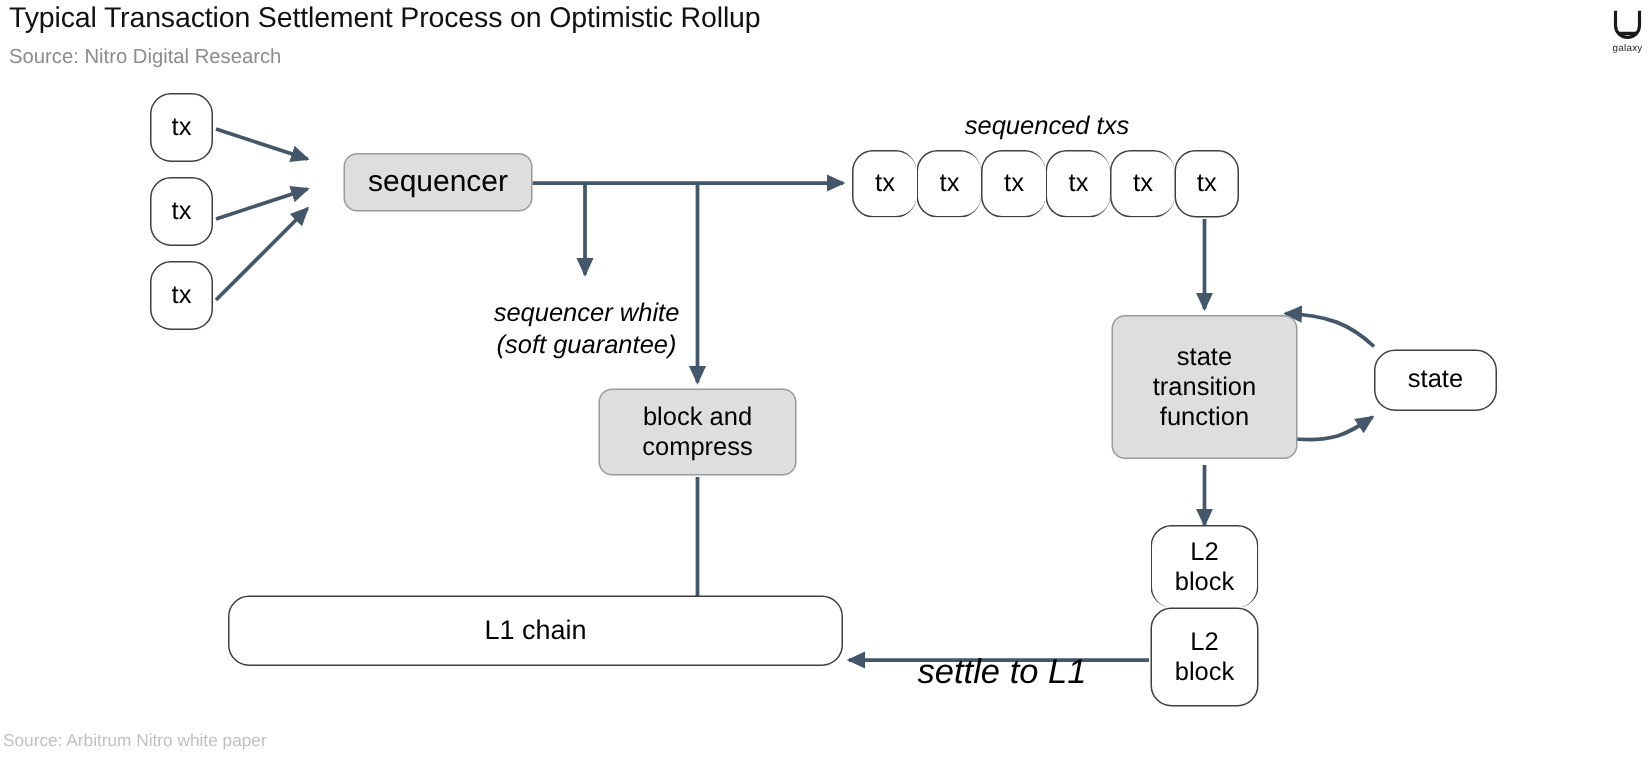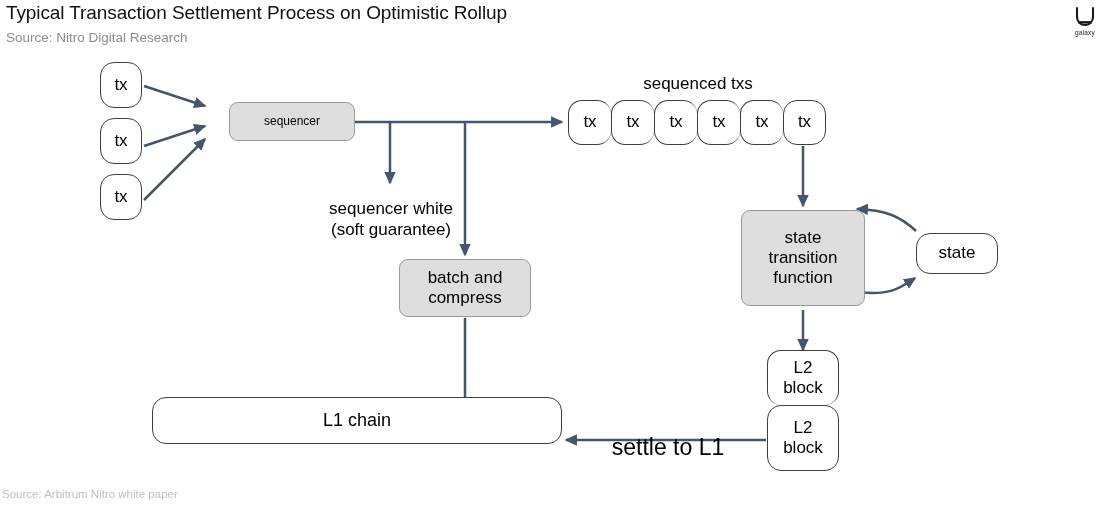--- a/index.html
+++ b/index.html
@@ -102,20 +102,21 @@
   .box-round {
     background: #dedede;
     border: 1.4px solid #9a9a9a;
     border-radius: 9px;
   }
   .lbl {
     position: absolute;
     text-align: center;
     line-height: 1.22;
     white-space: pre-line;
+    font-style: italic;
   }
 
   .tx-in  { width: 42px; height: 46px; font-size: 17px; }
   .seqcell{ width: 43px; height: 45px; font-size: 17px; border-right-width: 0; }
   .seqcell.last { border-right-width: 1.6px; }
 </style>
 </head>
 <body>
 
 <div id="header-title">Typical Transaction Settlement Process on Optimistic Rollup</div>
@@ -167,21 +168,21 @@
   <div class="node box-plain tx-in" style="left:100px; top:62px;">
     <span>tx</span>
   </div>
   <div class="node box-plain tx-in" style="left:100px; top:118px;">
     <span>tx</span>
   </div>
   <div class="node box-plain tx-in" style="left:100px; top:174px;">
     <span>tx</span>
   </div>
 
-  <div class="node box-round" style="left:229px; top:102px; width:126px; height:39px; font-size:12px;">
+  <div class="node box-round" style="left:229px; top:102px; width:126px; height:39px; font-size:20px;">
     <span>sequencer</span>
   </div>
 
   <div class="lbl" style="left:568px; top:74px; width:260px; font-size:17px;">sequenced txs</div>
 
   <div class="node box-plain seqcell" style="left:568px;  top:100px;">
     <span>tx</span>
   </div>
   <div class="node box-plain seqcell" style="left:611px;  top:100px;">
     <span>tx</span>
@@ -196,21 +197,21 @@
     <span>tx</span>
   </div>
   <div class="node box-plain seqcell last" style="left:783px; top:100px;">
     <span>tx</span>
   </div>
 
   <div class="lbl" style="left:248px; top:199px; width:286px; font-size:17px;">sequencer white
 (soft guarantee)</div>
 
   <div class="node box-round" style="left:399px; top:259px; width:132px; height:58px; font-size:17px;">
-    <span style="white-space:pre-line;">batch and
+    <span style="white-space:pre-line;">block and
 compress</span>
   </div>
 
   <div class="node box-round" style="left:741px; top:210px; width:124px; height:96px; font-size:17px;">
     <span style="white-space:pre-line;">state
 transition
 function</span>
   </div>
 
   <div class="node box-plain" style="left:916px; top:233px; width:82px; height:41px; font-size:17px;">

